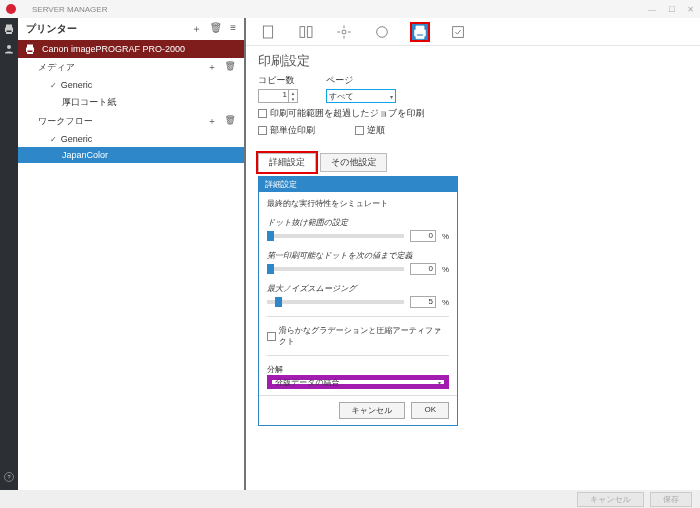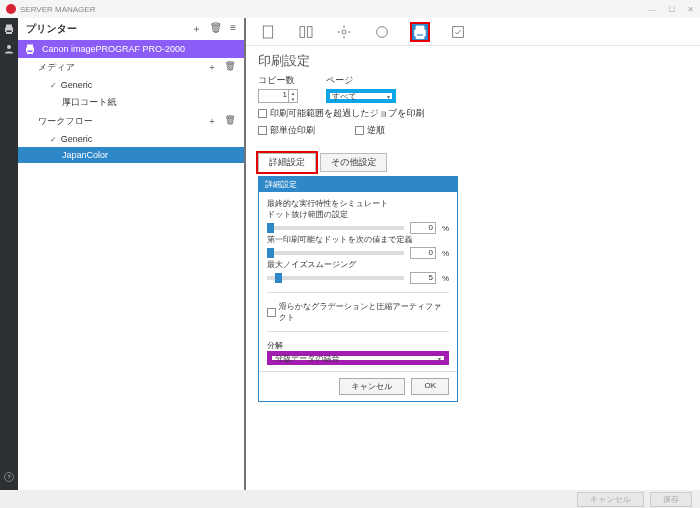--- a/index.html
+++ b/index.html
@@ -1,59 +1,59 @@
 <!DOCTYPE html>
 <html><head>
 <meta charset="utf-8">
 <style>
 * { margin:0; padding:0; box-sizing:border-box; font-family:"Meiryo UI",Arial,sans-serif; }
 html,body { width:700px; height:508px; overflow:hidden; background:#fff; }
-.title-bar { height:18px; background:#f5f5f5; display:flex; align-items:center; padding:0 6px; font-size:8px; color:#888; }
+.title-bar { height:18px; background:#f5f5f5; display:flex; align-items:center; padding:0 6px; font-size:8px; color:#888;gap:12px; }
 .title-bar .wc { margin-left:auto; display:flex; gap:12px; color:#aaa; }
 .logo-dot { width:10px;height:10px;border-radius:50%;background:#d62233;margin-right:4px; }
 .main { display:flex; height:calc(100% - 36px); }
 .rail { width:18px; background:#2c2f33; display:flex; flex-direction:column; align-items:center; padding-top:4px; gap:6px; }
 .rail-icon { width:14px;height:14px; display:flex;align-items:center;justify-content:center; }
 .rail svg { width:12px;height:12px;fill:#ccc; }
 .rail-bottom { margin-top:auto; margin-bottom:6px; }
 .sidebar { width:228px; background:#fff; border-right:2px solid #737373; font-size:9px; color:#333; }
 .sb-head { display:flex; align-items:center; padding:4px 8px; font-size:10px; font-weight:bold; }
 .sb-head .acts { margin-left:auto; display:flex; gap:8px; color:#555; font-weight:normal; font-size:10px; }
-.printer-row { background:#8b5cf6; color:#fff; display:flex; align-items:center; padding:3px 6px; font-size:9px; }
+.printer-row { background:#7f1d1d; color:#fff; display:flex; align-items:center; padding:3px 6px; font-size:9px; }
 .printer-row svg { width:12px;height:12px;fill:#fff;margin-right:6px; }
 .grp { display:flex; align-items:center; padding:3px 8px 3px 20px; color:#444; }
 .grp .acts { margin-left:auto; display:flex; gap:8px; color:#555; }
 .item { padding:3px 8px 3px 32px; display:flex; align-items:center; color:#333; }
 .item.indent2 { padding-left:44px; }
 .chk::before { content:"✓"; font-size:8px; margin-right:4px; color:#555; }
 .sel { background:#2d87c8; color:#fff; }
 .content { flex:1; position:relative; background:#fff; display:flex; flex-direction:column; }
 .toolbar { height:28px; border-bottom:1px solid #e5e5e5; display:flex; align-items:center; padding-left:12px; gap:18px; }
 .tb-icon { width:20px;height:20px;display:flex;align-items:center;justify-content:center; }
 .tb-icon svg { width:16px;height:16px;fill:none;stroke:#666;stroke-width:1.2; }
 .tb-hl { border:2px solid #e40000; background:#2d87c8; }
 .tb-hl svg { stroke:#fff; fill:#fff; }
 .sect-title { font-size:13px; color:#555; padding:6px 12px 4px; }
 .settings { padding:0 12px 8px; font-size:9px; color:#333; }
 .row { display:flex; align-items:center; gap:28px; margin-bottom:4px; }
 .lbl { display:block; margin-bottom:2px; }
 .num-in { width:40px; height:14px; border:1px solid #aaa; font-size:8px; text-align:right; padding-right:10px; position:relative; background:#fff; }
 .spin { position:absolute; right:0; top:0; width:9px; height:100%; border-left:1px solid #aaa; display:flex; flex-direction:column; }
 .spin div { flex:1; font-size:5px; text-align:center; line-height:6px; color:#555; }
-.sel-in { width:70px; height:14px; border:4px solid #0ea5e9; font-size:8px; padding:0 2px; background:#fff; display:flex; align-items:center; justify-content:space-between; }
+.sel-in { width:70px; height:14px; border:1px solid #0ea5e9; font-size:8px; padding:0 2px; background:#fff; display:flex; align-items:center; justify-content:space-between; }
 .cb { display:flex; align-items:center; gap:3px; }
 .cb-box { width:9px;height:9px;border:1px solid #888;background:#fff; }
 .tabs { display:flex; gap:4px; padding:0 12px; margin-top:4px; }
 .tab { border:1px solid #bbb; background:#f4f4f4; font-size:9px; padding:2px 10px; color:#333; }
 .tab.active { background:#fff; border-bottom-color:#fff; }
 .tab-hl { outline:2px solid #e40000; outline-offset:0; }
 .panel { margin:4px 12px 0; border:1px solid #2d87c8; width:200px; background:#fff; font-size:8px; color:#333; }
 .panel-h { background:#2d87c8; color:#fff; padding:2px 6px; font-size:8px; }
 .panel-body { padding:6px 8px; }
-.p-lbl { margin:0 0 2px; }
+.p-lbl { margin:8px 0 2px;font-style:italic; }
 .slider-row { display:flex; align-items:center; gap:6px; }
 .slider { flex:1; height:4px; background:#ddd; position:relative; }
 .slider .thumb { position:absolute; width:7px; height:10px; background:#2d87c8; top:-3px; left:0; }
 .val-in { width:26px;height:12px;border:1px solid #aaa;font-size:8px;text-align:right;padding-right:2px;background:#fff; }
 .divider { border-top:1px solid #ddd; margin:8px 0; }
 .drop { width:100%; height:14px; border:5px solid #a21caf; font-size:8px; padding:0 3px; display:flex; align-items:center; justify-content:space-between; background:#fff; }
 .panel-foot { display:flex; justify-content:flex-end; gap:6px; padding:6px 8px; border-top:1px solid #ddd; }
 .btn { border:1px solid #aaa; background:#f4f4f4; font-size:8px; padding:2px 12px; }
 .footer { height:18px; background:#efefef; display:flex; align-items:center; justify-content:flex-end; gap:6px; padding:0 8px; font-size:8px; color:#999; }
 .footer .fbtn { border:1px solid #ccc; background:#e8e8e8; padding:1px 12px; color:#aaa; }

